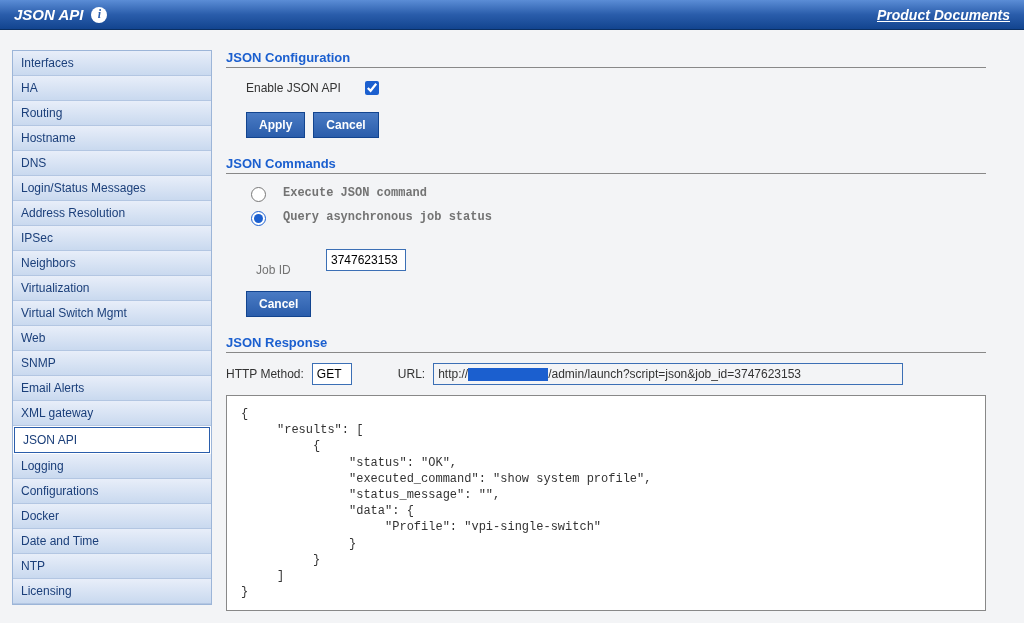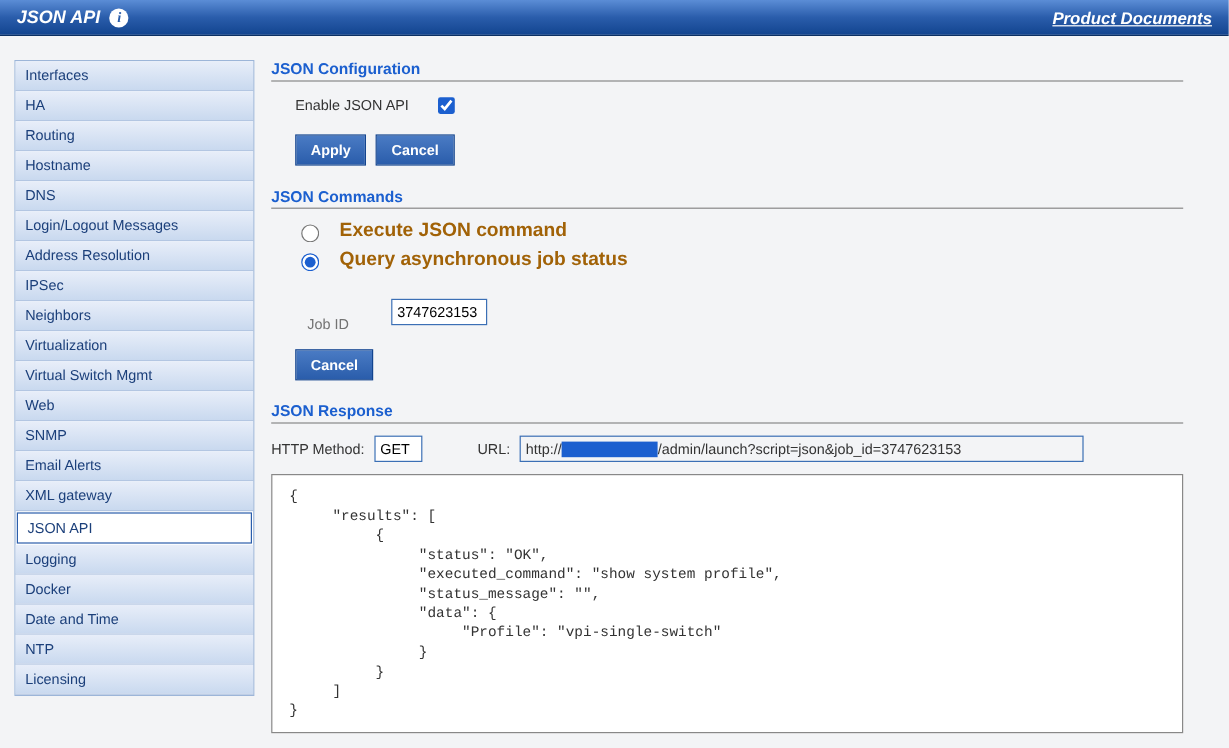--- a/index.html
+++ b/index.html
@@ -109,22 +109,23 @@
   }
   .radio-row {
     display: flex;
     align-items: center;
     gap: 14px;
     padding-left: 20px;
     margin-bottom: 6px;
   }
   .radio-row label {
     font-weight: bold;
-    color: #a16207;
-    font-size: 16px;
+    color: #737373;
+    font-size: 12px;
+    font-family: Liberation Mono, monospace;
   }
   input[type="radio"] {
     accent-color: #1b5fcf;
     width: 15px; height: 15px;
   }
   input[type="checkbox"] {
     accent-color: #1b5fcf;
     width: 14px; height: 14px;
   }
   .field-label {
@@ -179,32 +180,33 @@
 </div>
 
 <div class="layout">
 
   <div class="sidebar" id="sidebar">
       <div class="sidebar-item">Interfaces</div>
       <div class="sidebar-item">HA</div>
       <div class="sidebar-item">Routing</div>
       <div class="sidebar-item">Hostname</div>
       <div class="sidebar-item">DNS</div>
-      <div class="sidebar-item">Login/Logout Messages</div>
+      <div class="sidebar-item">Login/Status Messages</div>
       <div class="sidebar-item">Address Resolution</div>
       <div class="sidebar-item">IPSec</div>
       <div class="sidebar-item">Neighbors</div>
       <div class="sidebar-item">Virtualization</div>
       <div class="sidebar-item">Virtual Switch Mgmt</div>
       <div class="sidebar-item">Web</div>
       <div class="sidebar-item">SNMP</div>
       <div class="sidebar-item">Email Alerts</div>
       <div class="sidebar-item">XML gateway</div>
       <div class="sidebar-item active">JSON API</div>
       <div class="sidebar-item">Logging</div>
+      <div class="sidebar-item">Configurations</div>
       <div class="sidebar-item">Docker</div>
       <div class="sidebar-item">Date and Time</div>
       <div class="sidebar-item">NTP</div>
       <div class="sidebar-item">Licensing</div>
     </div>
 
   <div class="main">
 
     <div class="section-title">JSON Configuration</div>
     <div class="row">

